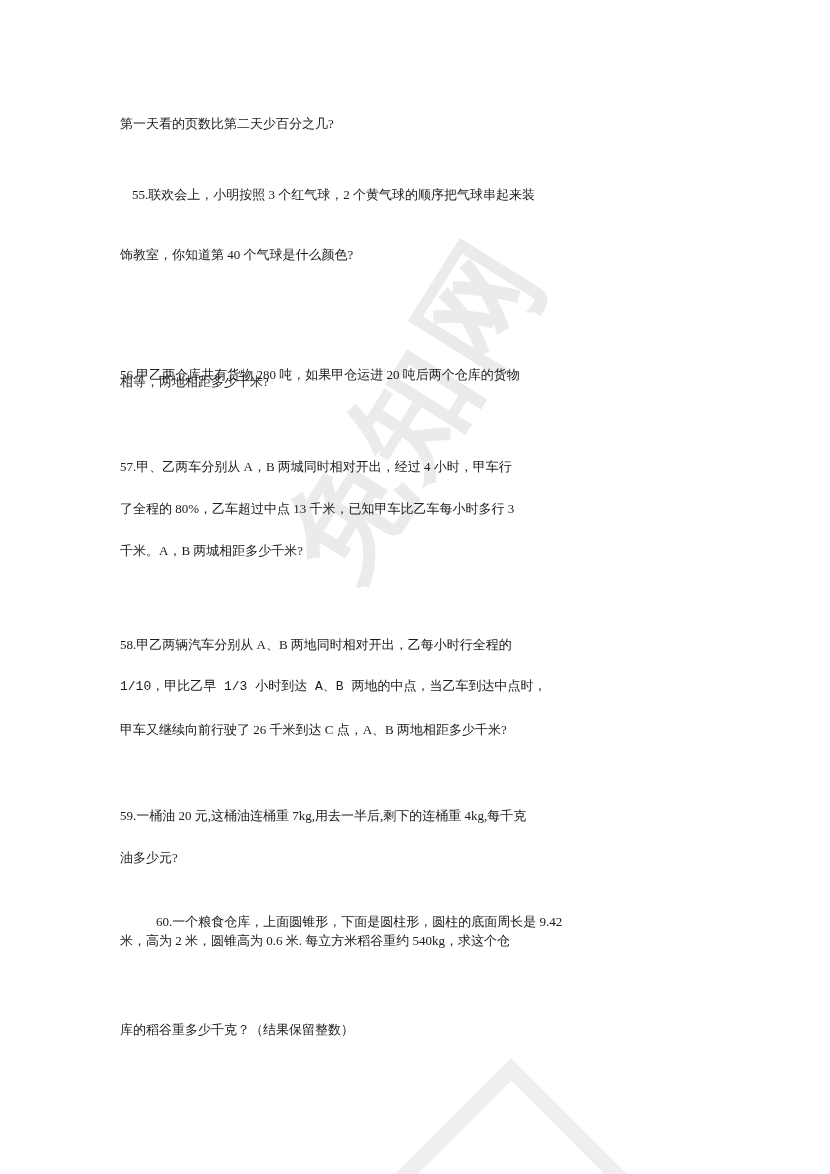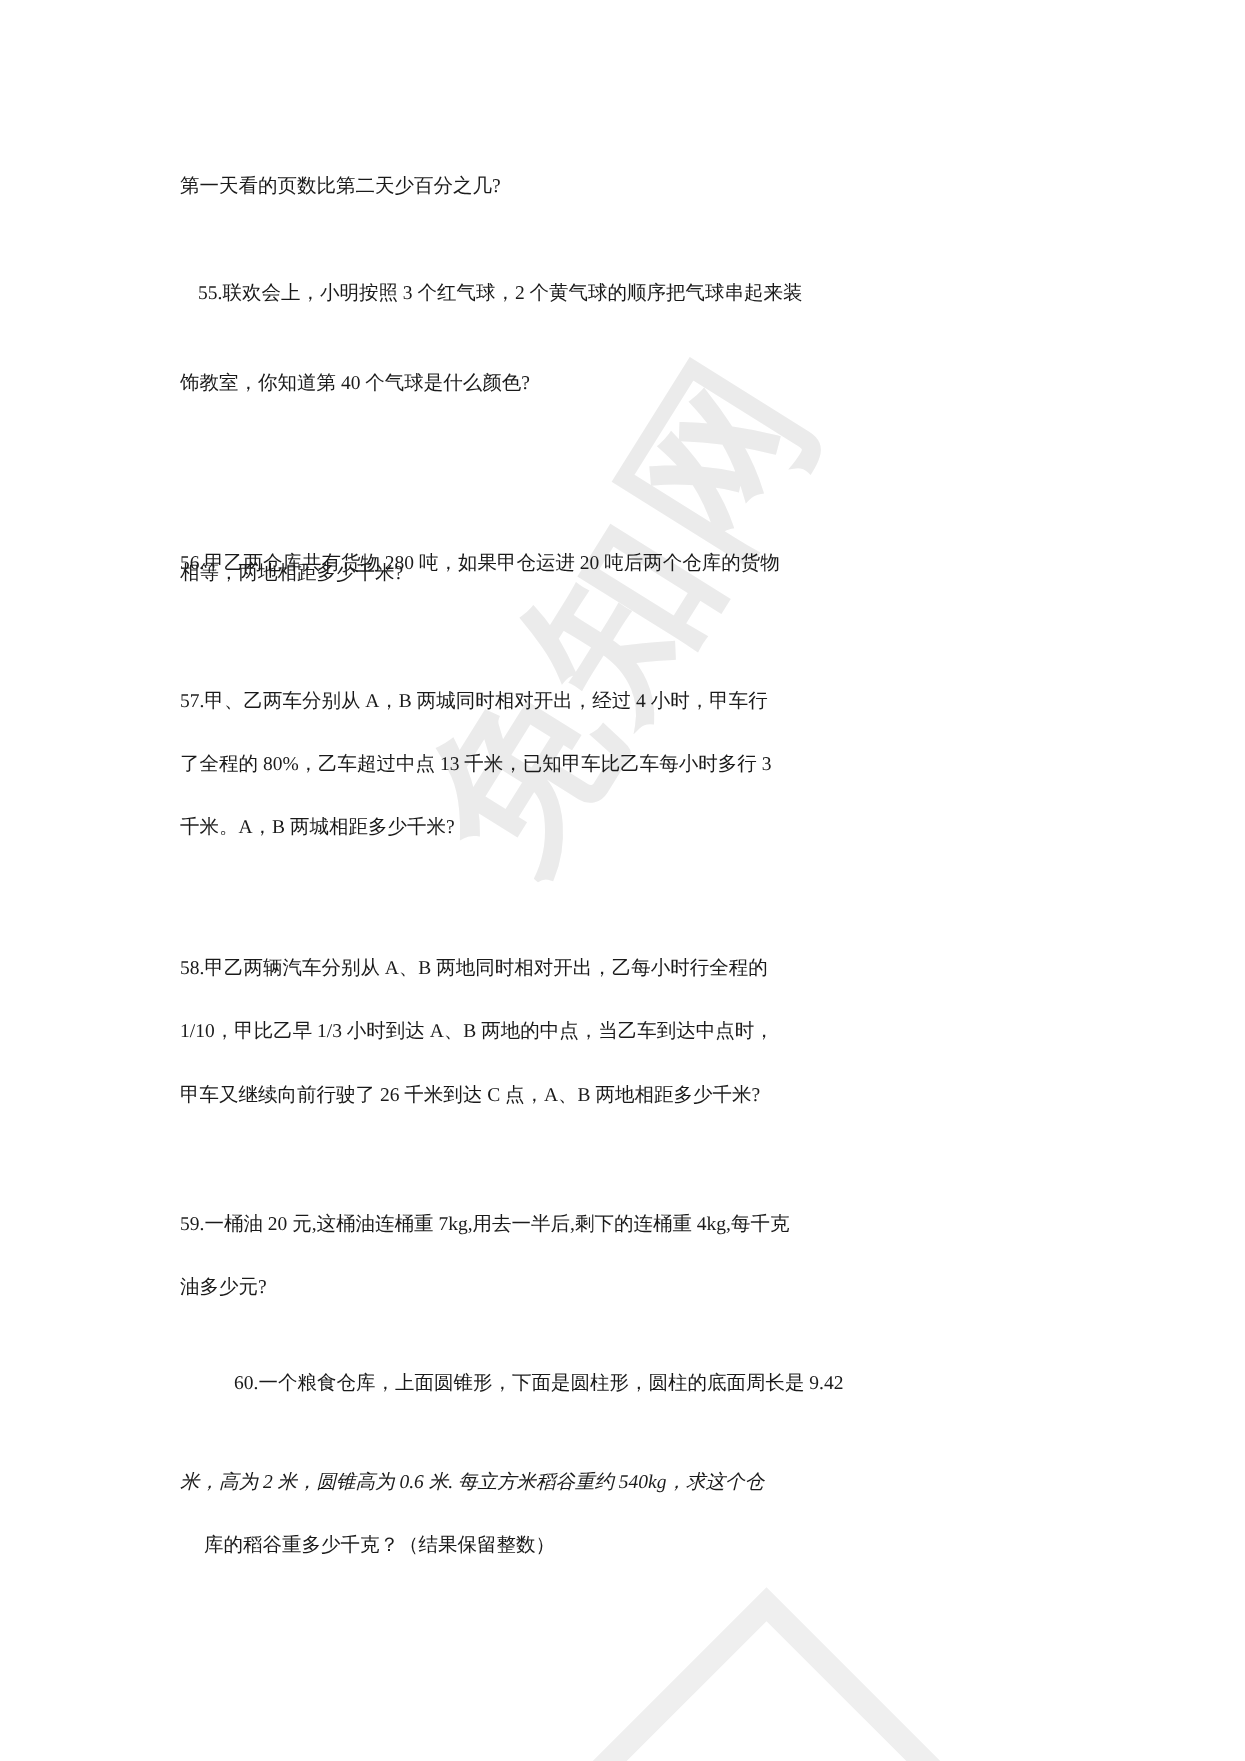--- a/index.html
+++ b/index.html
@@ -38,29 +38,29 @@
     </div>
 
     <div>
       <div class="line" style="top:455px;">57.甲、乙两车分别从 A，B  两城同时相对开出，经过 4 小时，甲车行</div>
       <div class="line" style="top:497px;">了全程的 80%，乙车超过中点 13 千米，已知甲车比乙车每小时多行 3</div>
       <div class="line" style="top:539px;">千米。A，B 两城相距多少千米?</div>
     </div>
 
     <div>
       <div class="line" style="top:633px;">58.甲乙两辆汽车分别从 A、B 两地同时相对开出，乙每小时行全程的</div>
-      <div class="line" style="top:675px;">1/10，甲比乙早 1/3 小时到达 A、B 两地的中点，当乙车到达中点时，</div>
+      <div class="line" style="top:675px;font-family:Liberation Mono, monospace;">1/10，甲比乙早 1/3 小时到达 A、B 两地的中点，当乙车到达中点时，</div>
       <div class="line" style="top:718px;">甲车又继续向前行驶了 26 千米到达 C 点，A、B 两地相距多少千米?</div>
     </div>
 
     <div>
       <div class="line" style="top:804px;">59.一桶油 20 元,这桶油连桶重 7kg,用去一半后,剩下的连桶重 4kg,每千克</div>
       <div class="line" style="top:846px;">油多少元?</div>
     </div>
 
     <div>
       <div class="line" style="top:910px;margin-left:36px;">60.一个粮食仓库，上面圆锥形，下面是圆柱形，圆柱的底面周长是 9.42</div>
-      <div class="line" style="top:976px;font-style:italic;">米，高为 2 米，圆锥高为 0.6 米. 每立方米稻谷重约 540kg，求这个仓</div>
-      <div class="line" style="top:1018px;margin-left:16px;">库的稻谷重多少千克？（结果保留整数）</div>
+      <div class="line" style="top:929px;">米，高为 2 米，圆锥高为 0.6 米. 每立方米稻谷重约 540kg，求这个仓</div>
+      <div class="line" style="top:1018px;">库的稻谷重多少千克？（结果保留整数）</div>
     </div>
 
   </div>
 </div>
 
 </body></html>

